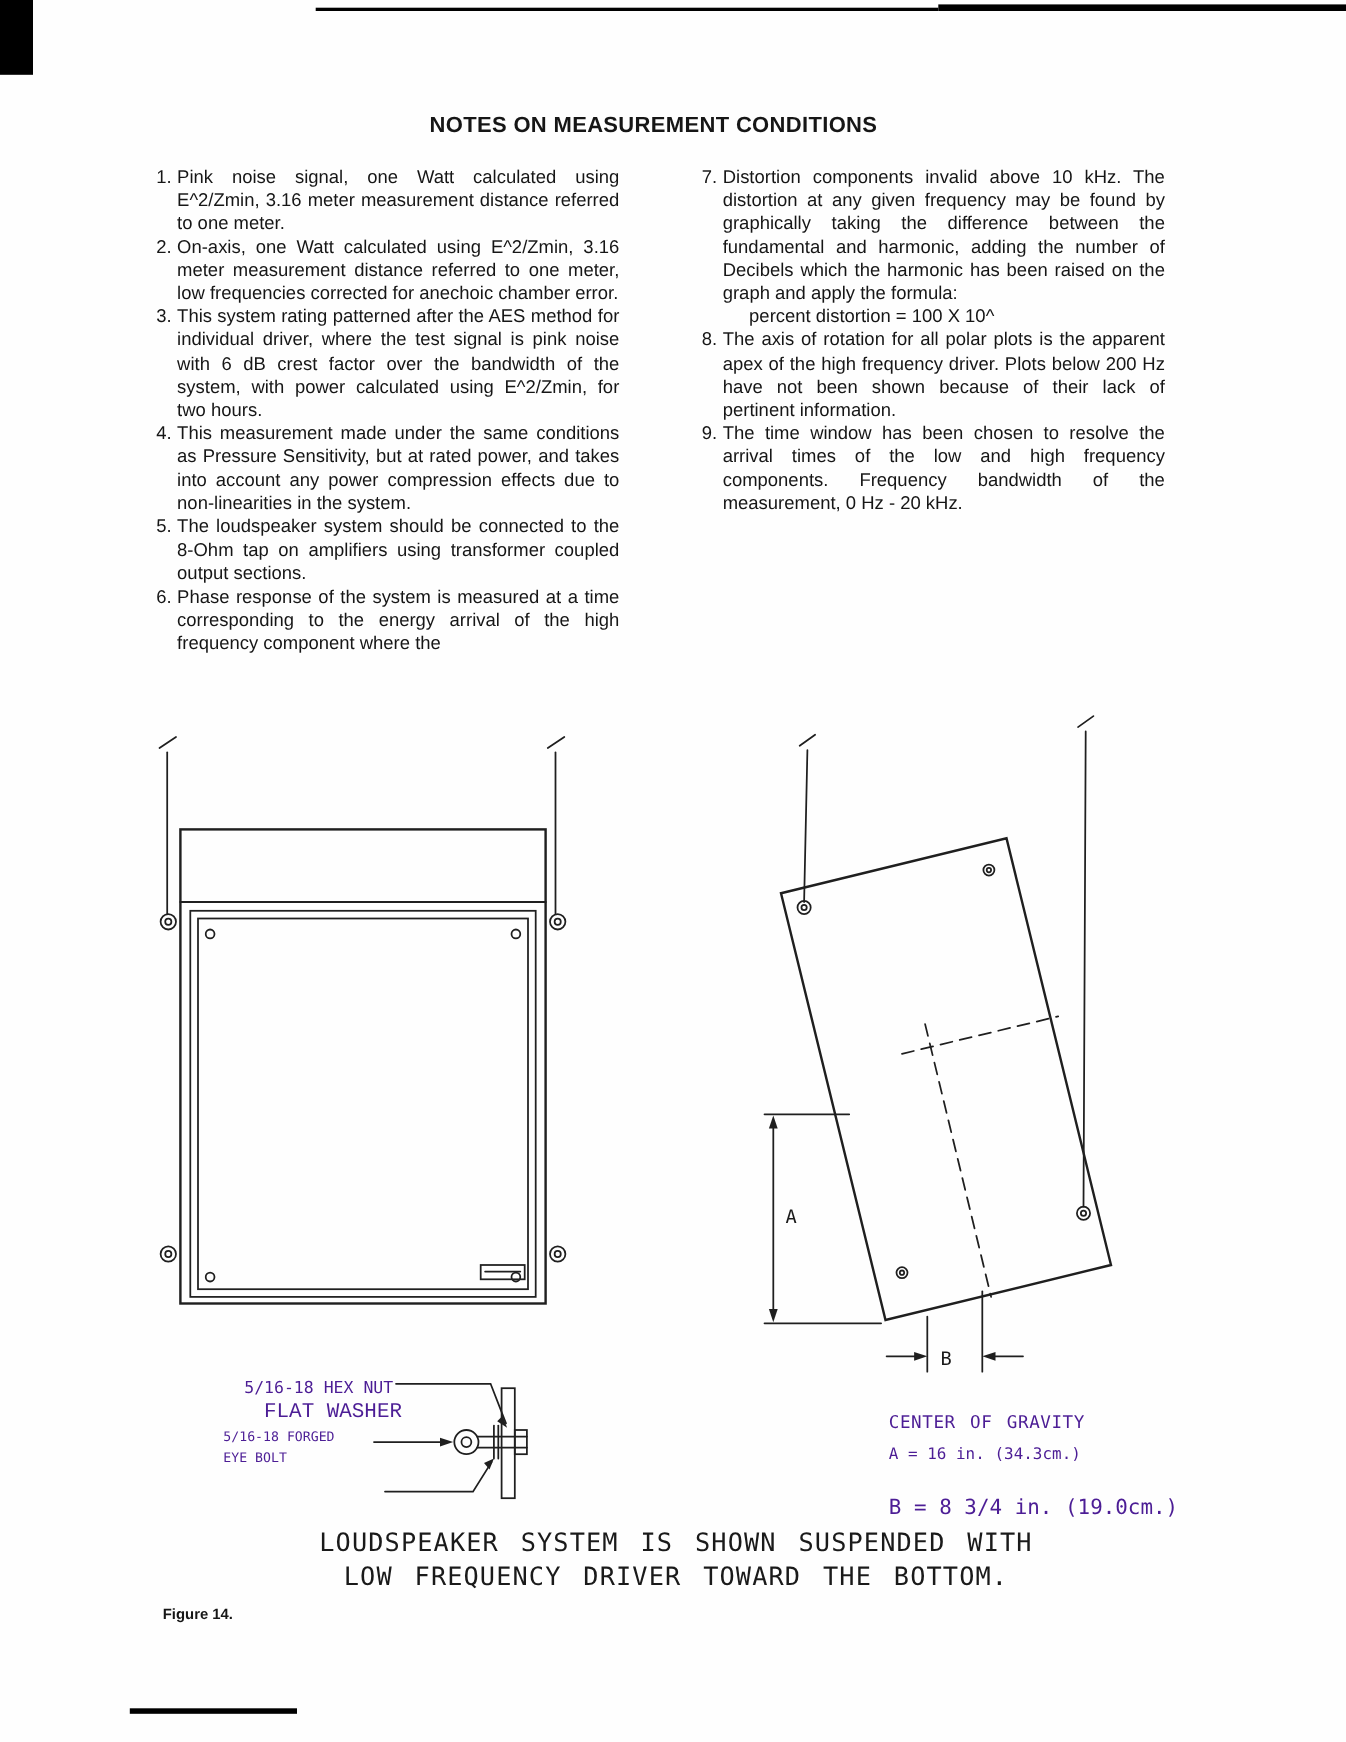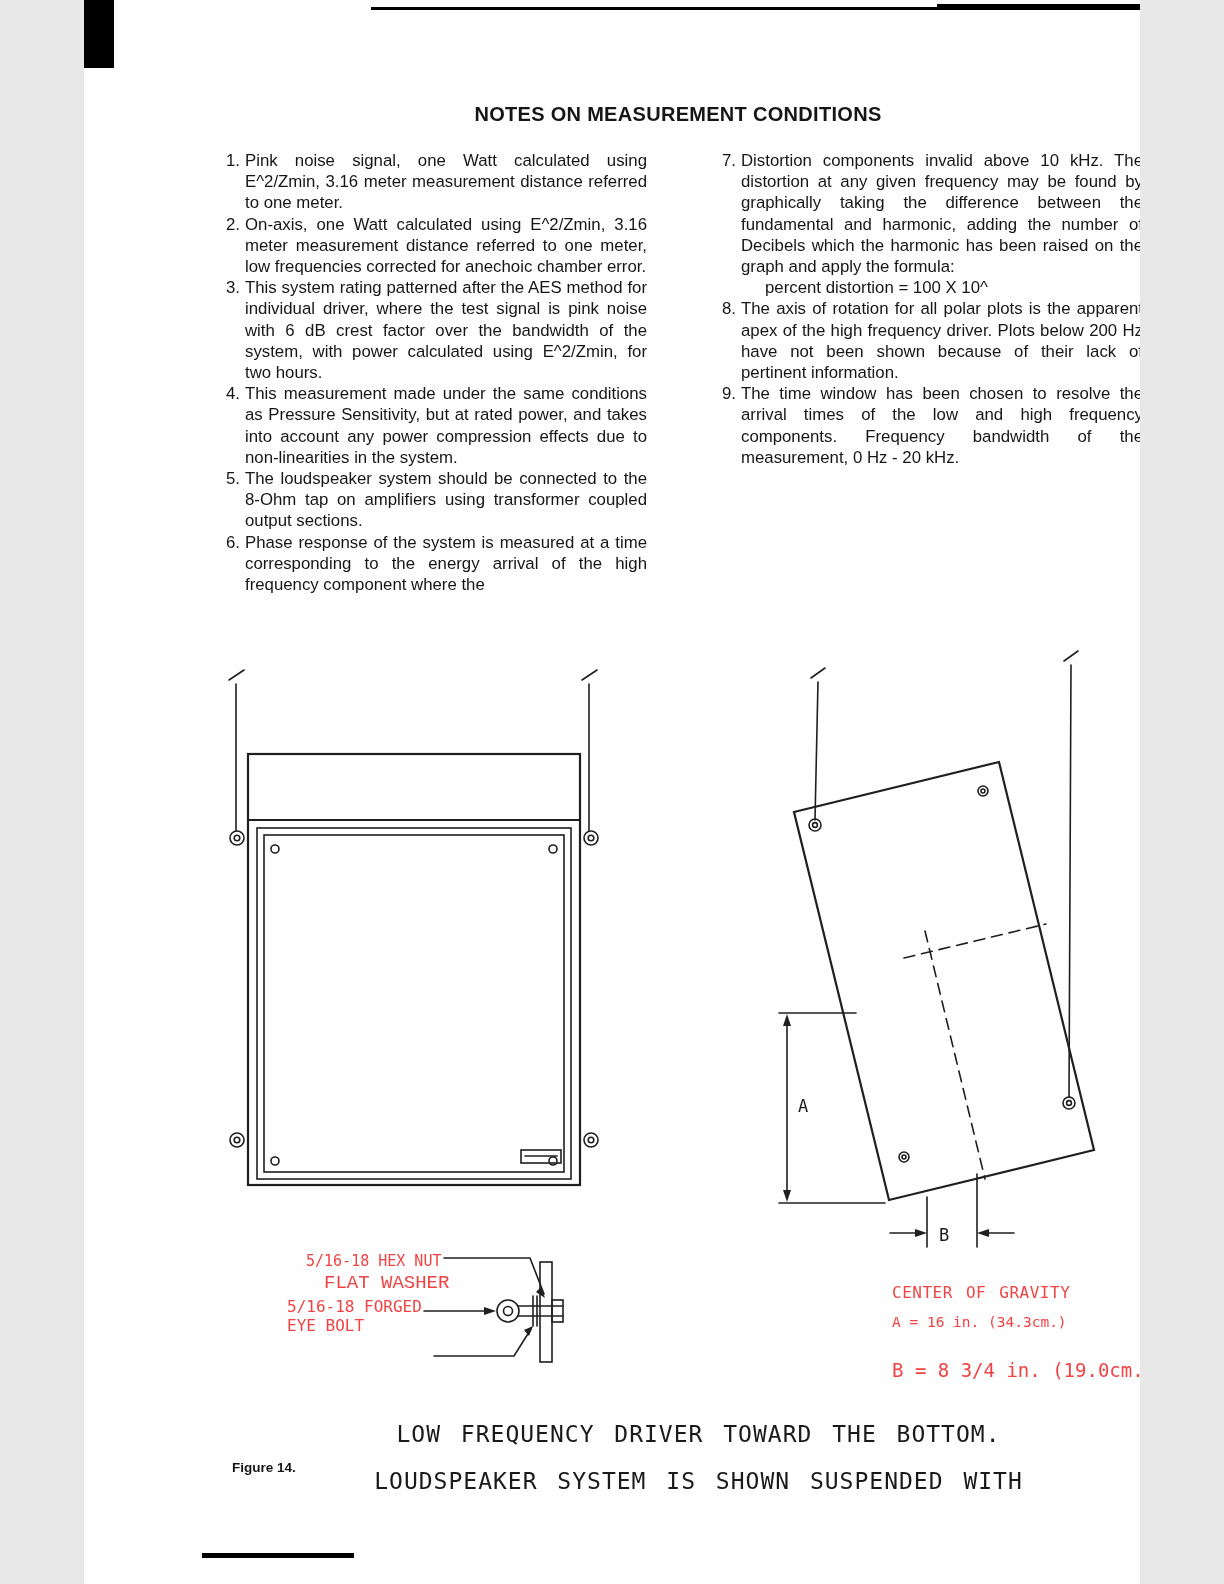--- a/index.html
+++ b/index.html
@@ -1,18 +1,18 @@
 <!DOCTYPE html>
 <html><head>
 <meta charset="utf-8">
 <style>
   html,body { margin:0; padding:0; background:#e8e8e8; }
   .page {
     position:relative;
-    width:1056px; height:1584px;
+    width:1224px; height:1584px;
     background:#fefefe;
     font-family:"Liberation Sans", sans-serif;
     color:#161616;
     overflow:hidden;
     margin:0 auto;
   }
   .artifact { position:absolute; background:#000; }
   .artifact-left-bar   { left:0;   top:0;    width:30px;  height:68px; }
   .artifact-top-thin   { left:287px; top:7px;  width:566px; height:3px; }
   .artifact-top-thick  { left:853px; top:4px;  width:371px; height:6px; }
@@ -36,36 +36,36 @@
   .note-body { flex:1; min-width:0; }
   .note-text { display:block; text-align:justify; }
   .note-cont { margin-left:31px; text-align:justify; }
   .formula   { margin-left:24px; }
 
   .diagram-svg { position:absolute; left:0; top:640px; }
 
   .dlabel {
     position:absolute;
     font-family:"DejaVu Sans Mono", monospace;
-    color:#ef4444; white-space:nowrap;
+    color:#4c1d95; white-space:nowrap;
   }
   .dlabel-hexnut { left:222px; top:1252px; font-size:15px; }
-  .dlabel-forged { left:203px; top:1297px; font-size:16px; line-height:19px; }
+  .dlabel-forged { left:203px; top:1297px; font-size:12px; line-height:19px; }
   .dlabel-washer { left:240px; top:1272px; font-size:19px;font-family:Liberation Mono, monospace; }
   .dlabel-cog    { left:808px; top:1283px; font-size:16px; letter-spacing:0.5px; word-spacing:3px;text-align:center; }
   .dlabel-dima   { left:808px; top:1314px; font-size:14.5px; }
   .dlabel-dimb   { left:808px; top:1336px; font-size:19px;margin-top:23px; }
 
   .caption {
     position:absolute; left:127px; width:975px; text-align:center;
     font-family:"DejaVu Sans Mono", monospace;
     font-size:23px; letter-spacing:1px; word-spacing:5px;
     color:#1a1a1a; white-space:nowrap;
   }
-  .caption-line1 { top:1468px; }
+  .caption-line1 { top:1390px; }
   .caption-line2 { top:1421px; }
 
   .figure-label {
     position:absolute; left:148px; top:1460px;
     font-size:13.5px; font-weight:bold;
   }
 
   svg text {
     font-family:"DejaVu Sans Mono", monospace;
     fill:#1a1a1a; stroke:none;

